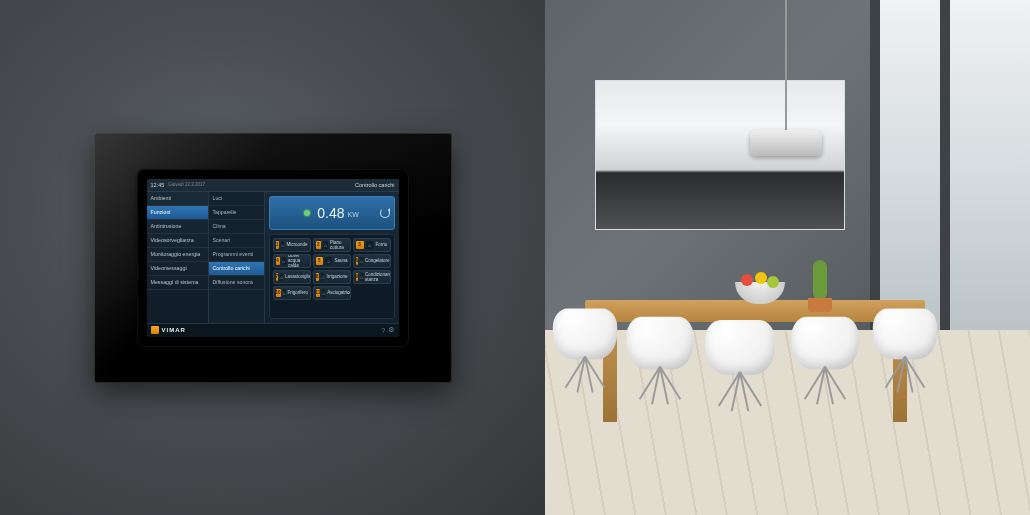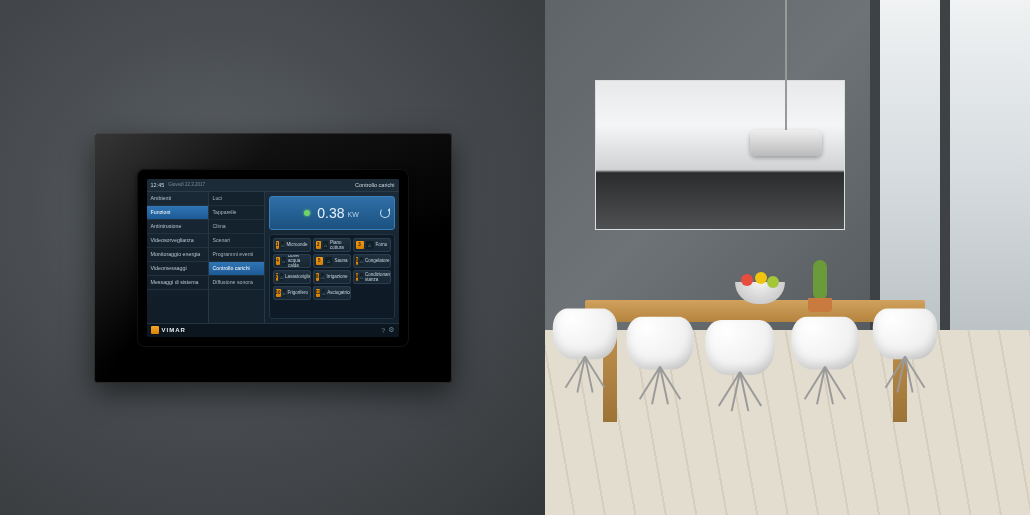--- a/index.html
+++ b/index.html
@@ -324,21 +324,21 @@
             <div class="fitem"><span>Clima</span></div>
             <div class="fitem"><span>Scenari</span></div>
             <div class="fitem"><span>Programmi eventi</span></div>
             <div class="fitem active"><span>Controllo carichi</span></div>
             <div class="fitem"><span>Diffusione sonora</span></div>
           </div>
 
           <div class="content">
             <div class="power-box">
               <span class="power-dot"></span>
-              <span class="power-value">0.38</span>
+              <span class="power-value">0.48</span>
               <span class="power-unit">KW</span>
               <span class="refresh-ic"></span>
             </div>
 
             <div class="loads" id="loads-grid">
                 <div class="load">
                   <span class="num">1</span>
                   <span class="lic">⌂</span>
                   <span>Microonde</span>
                 </div>

